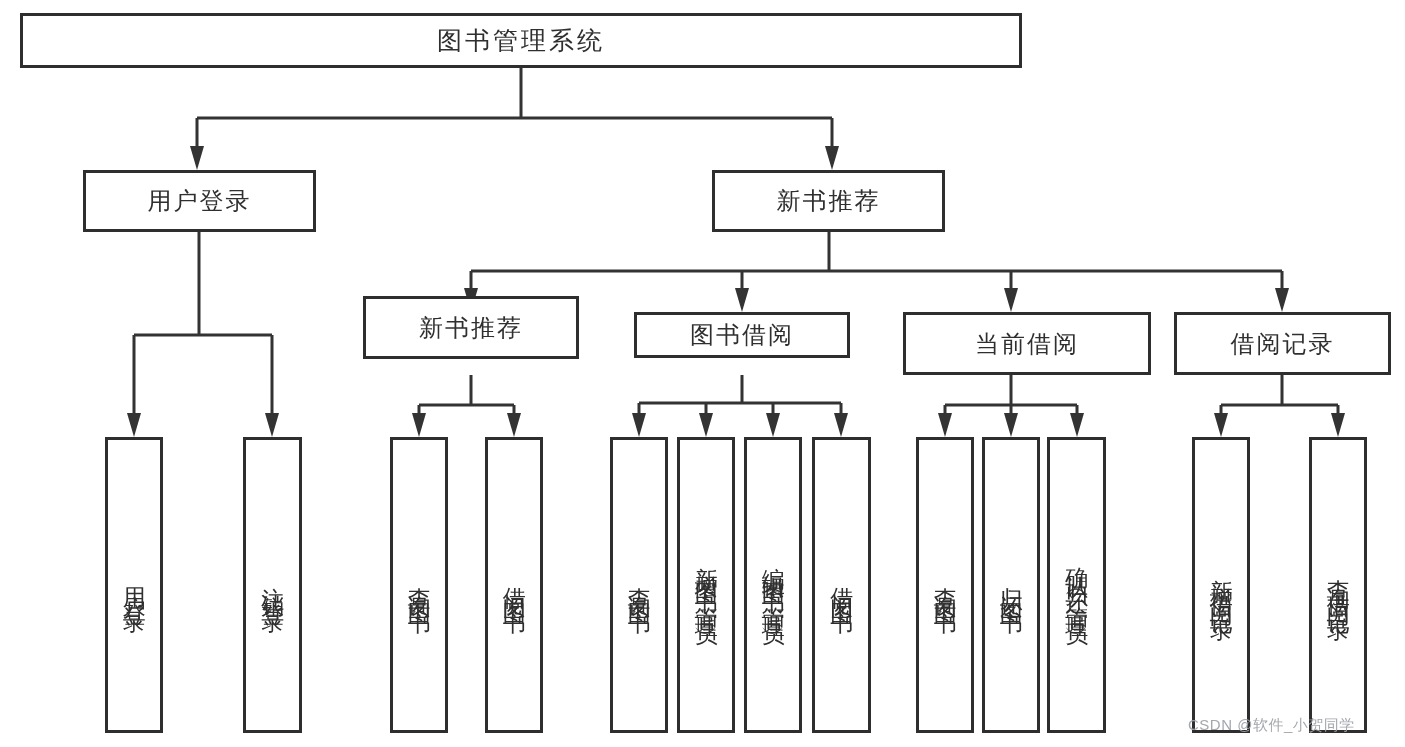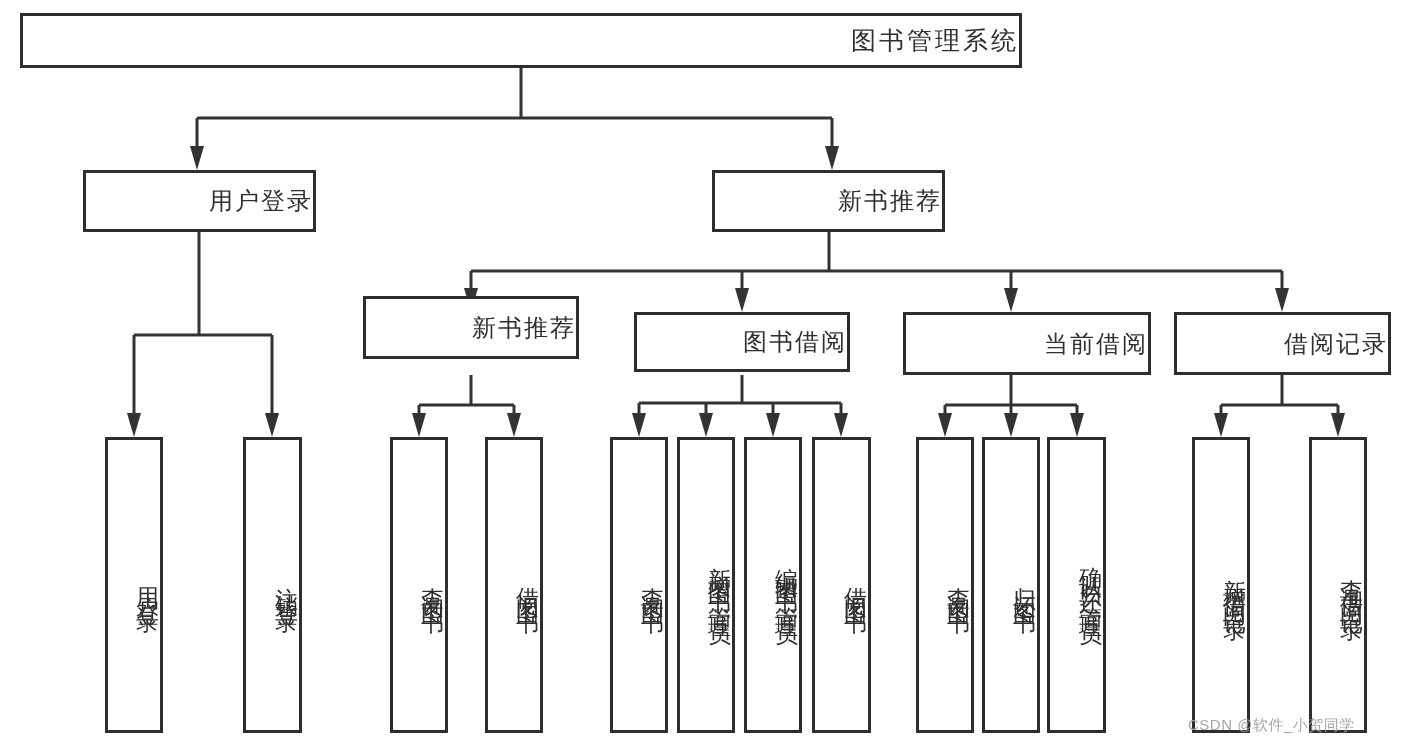--- a/index.html
+++ b/index.html
@@ -14,21 +14,21 @@
   .wires{position:absolute;left:0;top:0;width:1405px;height:747px;}
   .wires path{stroke:#333333;stroke-width:3;fill:none;}
   .wires polygon{fill:#333333;stroke:none;}
   .node{
     position:absolute;
     box-sizing:border-box;
     background:#ffffff;
     border:3px solid #2e2e2e;
     display:flex;
     align-items:center;
-    justify-content:flex-end;
+    justify-content:center;
     z-index:2;
   }
   .root-label{font-size:25px;letter-spacing:3px;}
   .lvl-label{font-size:24px;letter-spacing:2px;}
   .leaf .v{
     writing-mode:vertical-rl;
     text-orientation:mixed;
     font-size:23px;
     letter-spacing:8px;
     line-height:1.1;
@@ -99,21 +99,21 @@
   <div class="node" style="left:83px;top:170px;width:233px;height:62px">
     <span class="lvl-label">用户登录</span>
   </div>
   <div class="node" style="left:712px;top:170px;width:233px;height:62px">
     <span class="lvl-label">新书推荐</span>
   </div>
 
   <div class="node" style="left:363px;top:296px;width:216px;height:63px">
     <span class="lvl-label">新书推荐</span>
   </div>
-  <div class="node" style="left:634px;top:312px;width:216px;height:60px">
+  <div class="node" style="left:634px;top:312px;width:216px;height:46px">
     <span class="lvl-label">图书借阅</span>
   </div>
   <div class="node" style="left:903px;top:312px;width:248px;height:63px">
     <span class="lvl-label">当前借阅</span>
   </div>
   <div class="node" style="left:1174px;top:312px;width:217px;height:63px">
     <span class="lvl-label">借阅记录</span>
   </div>
 
   <div class="node leaf" style="left:105px;top:437px;width:58px;height:296px">

